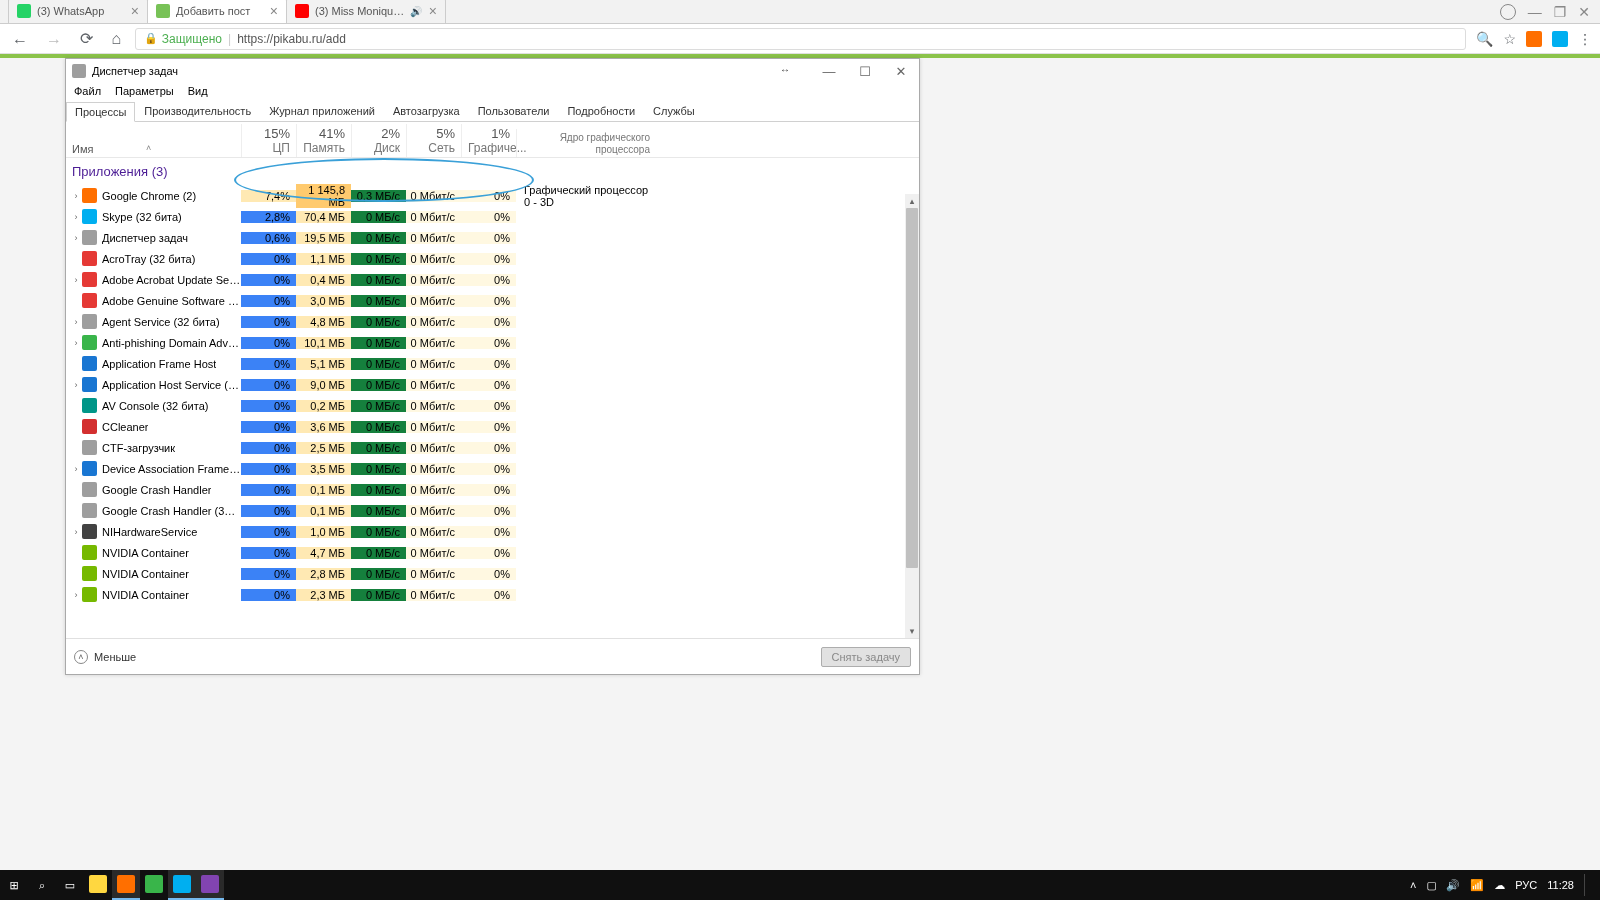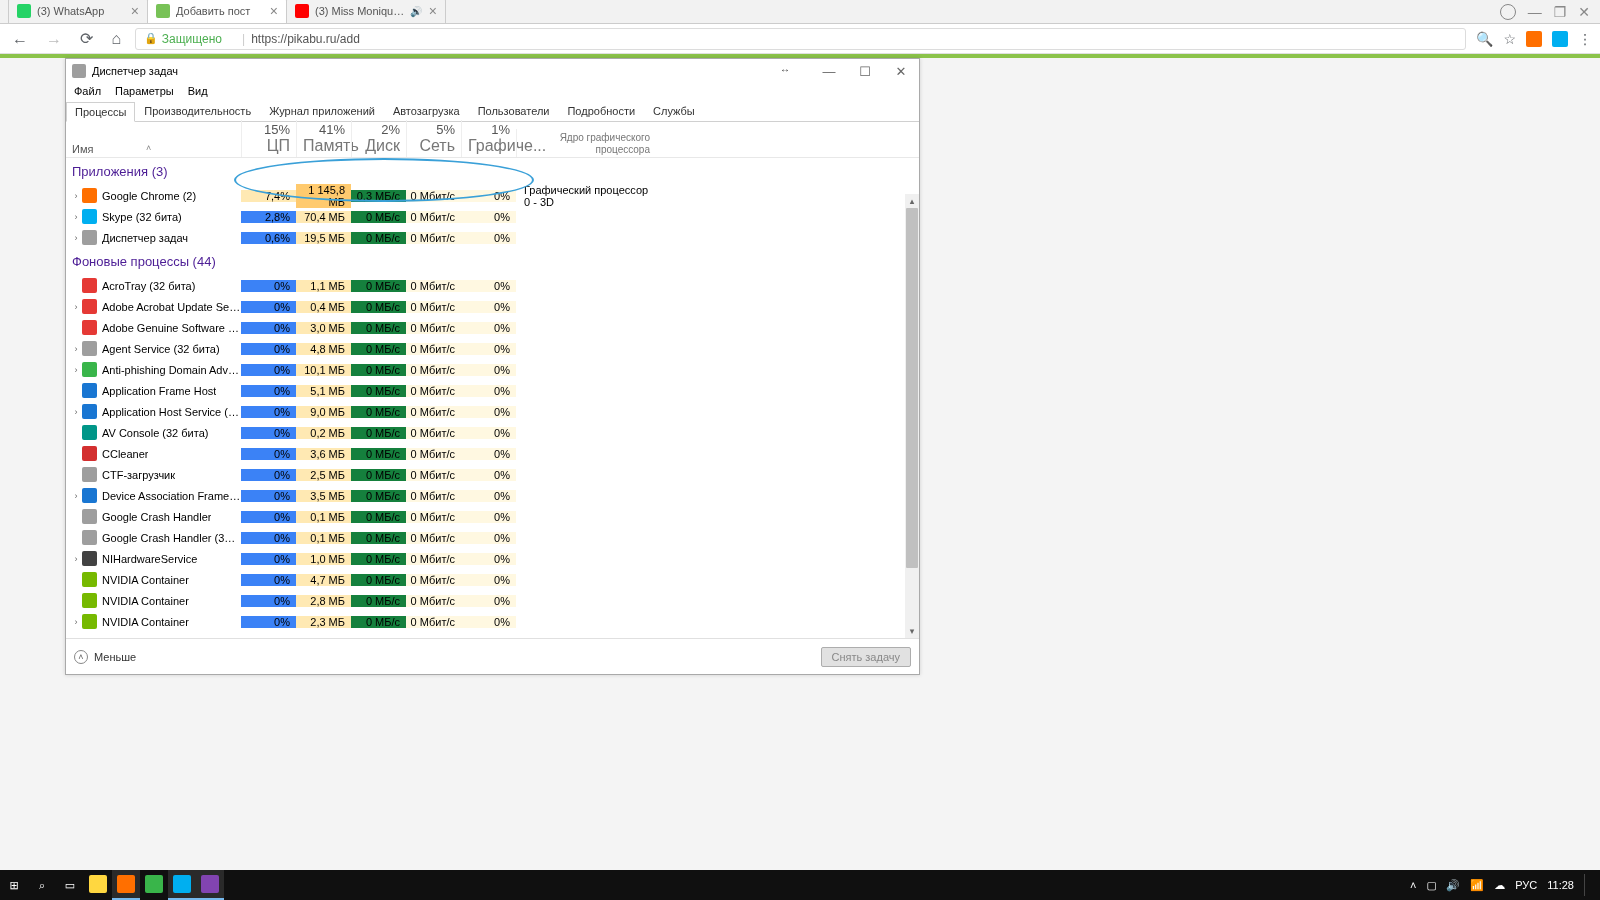--- a/index.html
+++ b/index.html
@@ -13,21 +13,21 @@
   .tab .title { white-space:nowrap; overflow:hidden; text-overflow:ellipsis; flex:1; }
   .tab .close { margin-left:6px; color:#888; font-size:14px; line-height:1; cursor:pointer; }
   .tab .audio { margin-left:4px; color:#666; font-size:10px; }
   .wincontrols-browser { position:absolute; right:0; top:0; height:24px; display:flex; align-items:center; gap:12px; padding:0 10px; color:#888; font-size:14px; }
   .wincontrols-browser .avatar { width:16px; height:16px; border:1px solid #888; border-radius:50%; }
   .addrbar { height:30px; background:#fff; border-bottom:1px solid #e0e0e0; display:flex; align-items:center; padding:0 8px; gap:10px; }
   .addrbar .navbtn { color:#5f6368; font-size:16px; padding:2px 4px; cursor:pointer; }
   .addrbar .navbtn.disabled { color:#bdbdbd; }
   .urlbox { flex:1; display:flex; align-items:center; border:1px solid #dcdcdc; border-radius:3px; height:22px; padding:0 8px; font-size:12px; color:#333; }
   .urlbox .lock { color:#4caf50; font-size:11px; margin-right:4px; }
-  .urlbox .secure { color:#4caf50; margin-right:20px; }
+  .urlbox .secure { color:#4caf50; margin-right:6px; }
   .urlbox .url { color:#555; }
   .addrbar .righticons { display:flex; align-items:center; gap:10px; color:#5f6368; font-size:14px; }
   .ext-icon { width:16px; height:16px; border-radius:2px; }
   .greenstripe { height:4px; background:#8bc34a; }
 
   
   .page-bg { position:relative; width:1600px; height:calc(900px - 24px - 30px - 4px - 30px); background:#f4f4f4; }
   .tm-window { position:absolute; left:65px; top:0px; width:855px; background:#fff; border:1px solid #a9a9a9; box-shadow:0 0 4px rgba(0,0,0,.15); }
   .trash-icon { position:absolute; left:879px; top:183px; color:#e57373; font-size:16px; }
 
@@ -56,21 +56,21 @@
   .col-name { width:175px; padding:2px 6px; position:relative; }
   .col-name .sortmark { position:absolute; left:80px; top:2px; color:#888; font-size:9px; }
   .col { text-align:right; padding:2px 6px; border-left:1px solid #eee; }
   .col.cpu { width:55px; }
   .col.mem { width:55px;margin-top:8px; }
   .col.disk { width:55px; }
   .col.net { width:55px; }
   .col.gpu { width:55px; }
   .col.gpueng { width:140px; text-align:right; padding-left:16px; }
   .hdr .big { font-size:13px; color:#555; display:block; }
-  .hdr .lbl { font-size:16px; color:#777; }
+  .hdr .lbl { font-size:12px; color:#777; }
 
   
   .group-title { color:#4c1d95; font-size:13px; padding:6px 0 6px 6px; }
   .row { display:flex; align-items:center; height:21px; font-size:11px; }
   .cell-name { width:175px; display:flex; align-items:center; padding-left:4px; white-space:nowrap; overflow:hidden; text-overflow:ellipsis; }
   .caret { width:12px; color:#666; font-size:9px; text-align:center; flex-shrink:0; }
   .noexp { width:12px; flex-shrink:0; }
   .app-icn { width:15px; height:15px; margin-right:5px; flex-shrink:0; border-radius:2px; }
   .cell { text-align:right; padding-right:6px; font-size:11px; }
   .cell.cpu { width:55px; background:#3b82f6; }
@@ -262,21 +262,20 @@
         <span class="app-icn f-grey"></span>
         <span style="overflow:hidden;text-overflow:ellipsis;">Диспетчер задач</span>
       </div>
       <div class="cell cpu">0,6%</div>
       <div class="cell mem">19,5 МБ</div>
       <div class="cell disk">0 МБ/с</div>
       <div class="cell net">0 Мбит/с</div>
       <div class="cell gpu">0%</div>
       <div class="cell gpueng"></div>
               </div>
-              <div class="group-title">Фоновые процессы (44)</div>
               <div class="row">
       <div class="cell-name">
         <span class="noexp"></span>
         <span class="app-icn f-red"></span>
         <span style="overflow:hidden;text-overflow:ellipsis;">AcroTray (32 бита)</span>
       </div>
       <div class="cell cpu">0%</div>
       <div class="cell mem">1,1 МБ</div>
       <div class="cell disk">0 МБ/с</div>
       <div class="cell net">0 Мбит/с</div>

